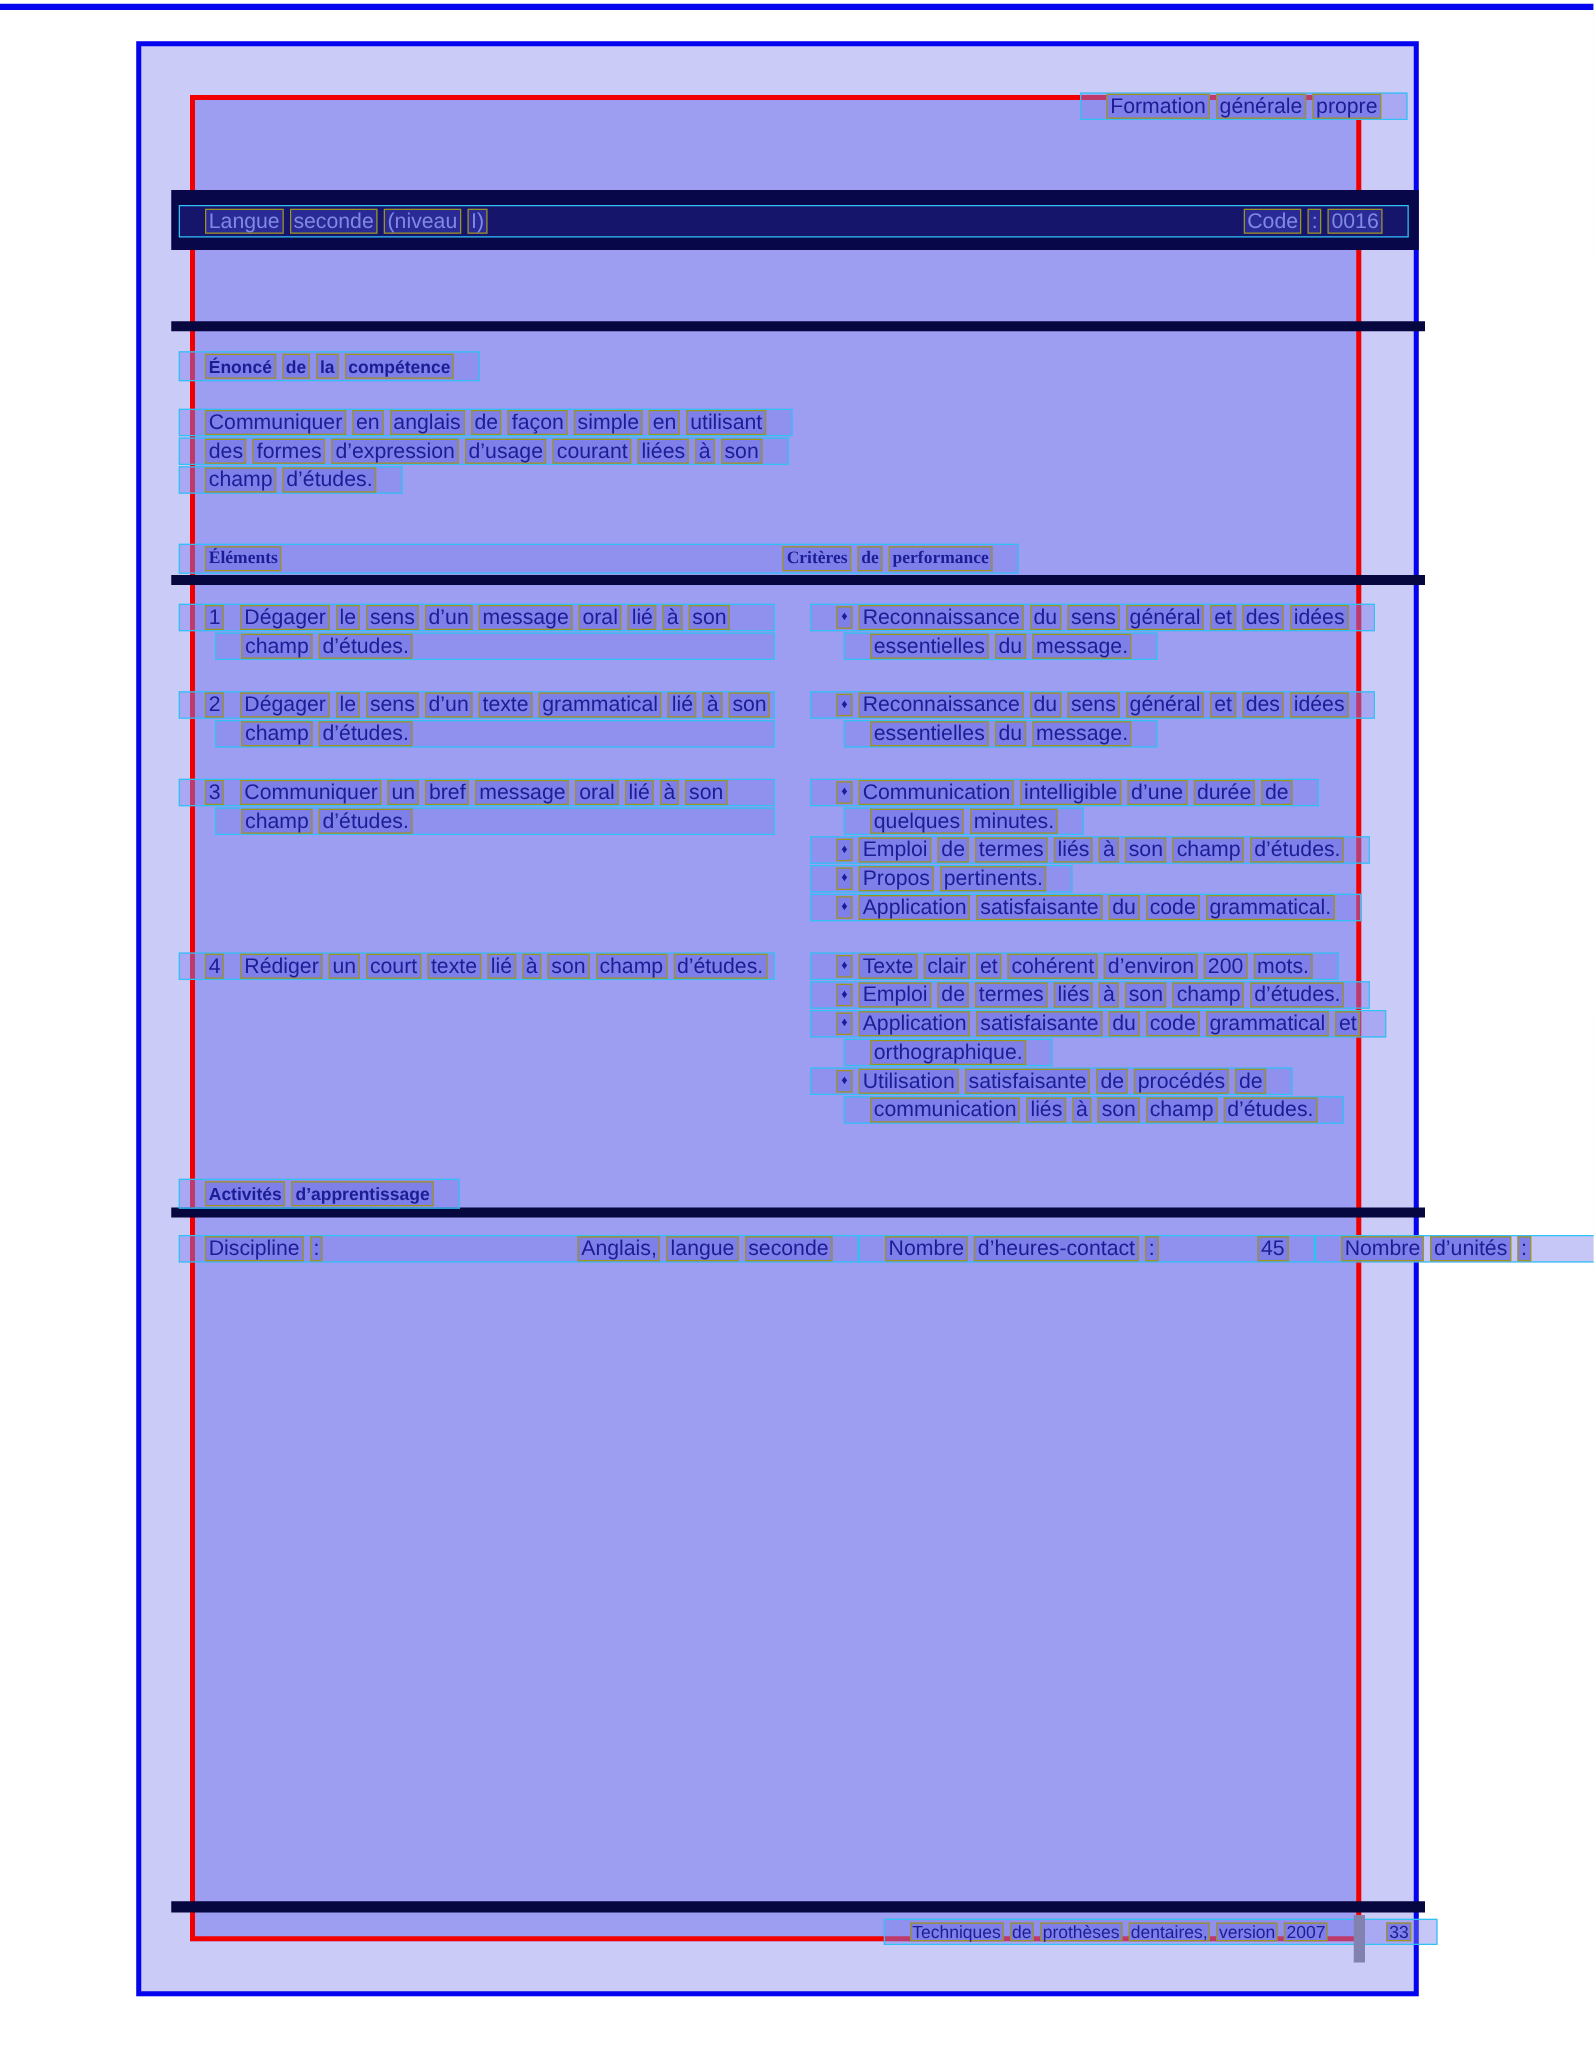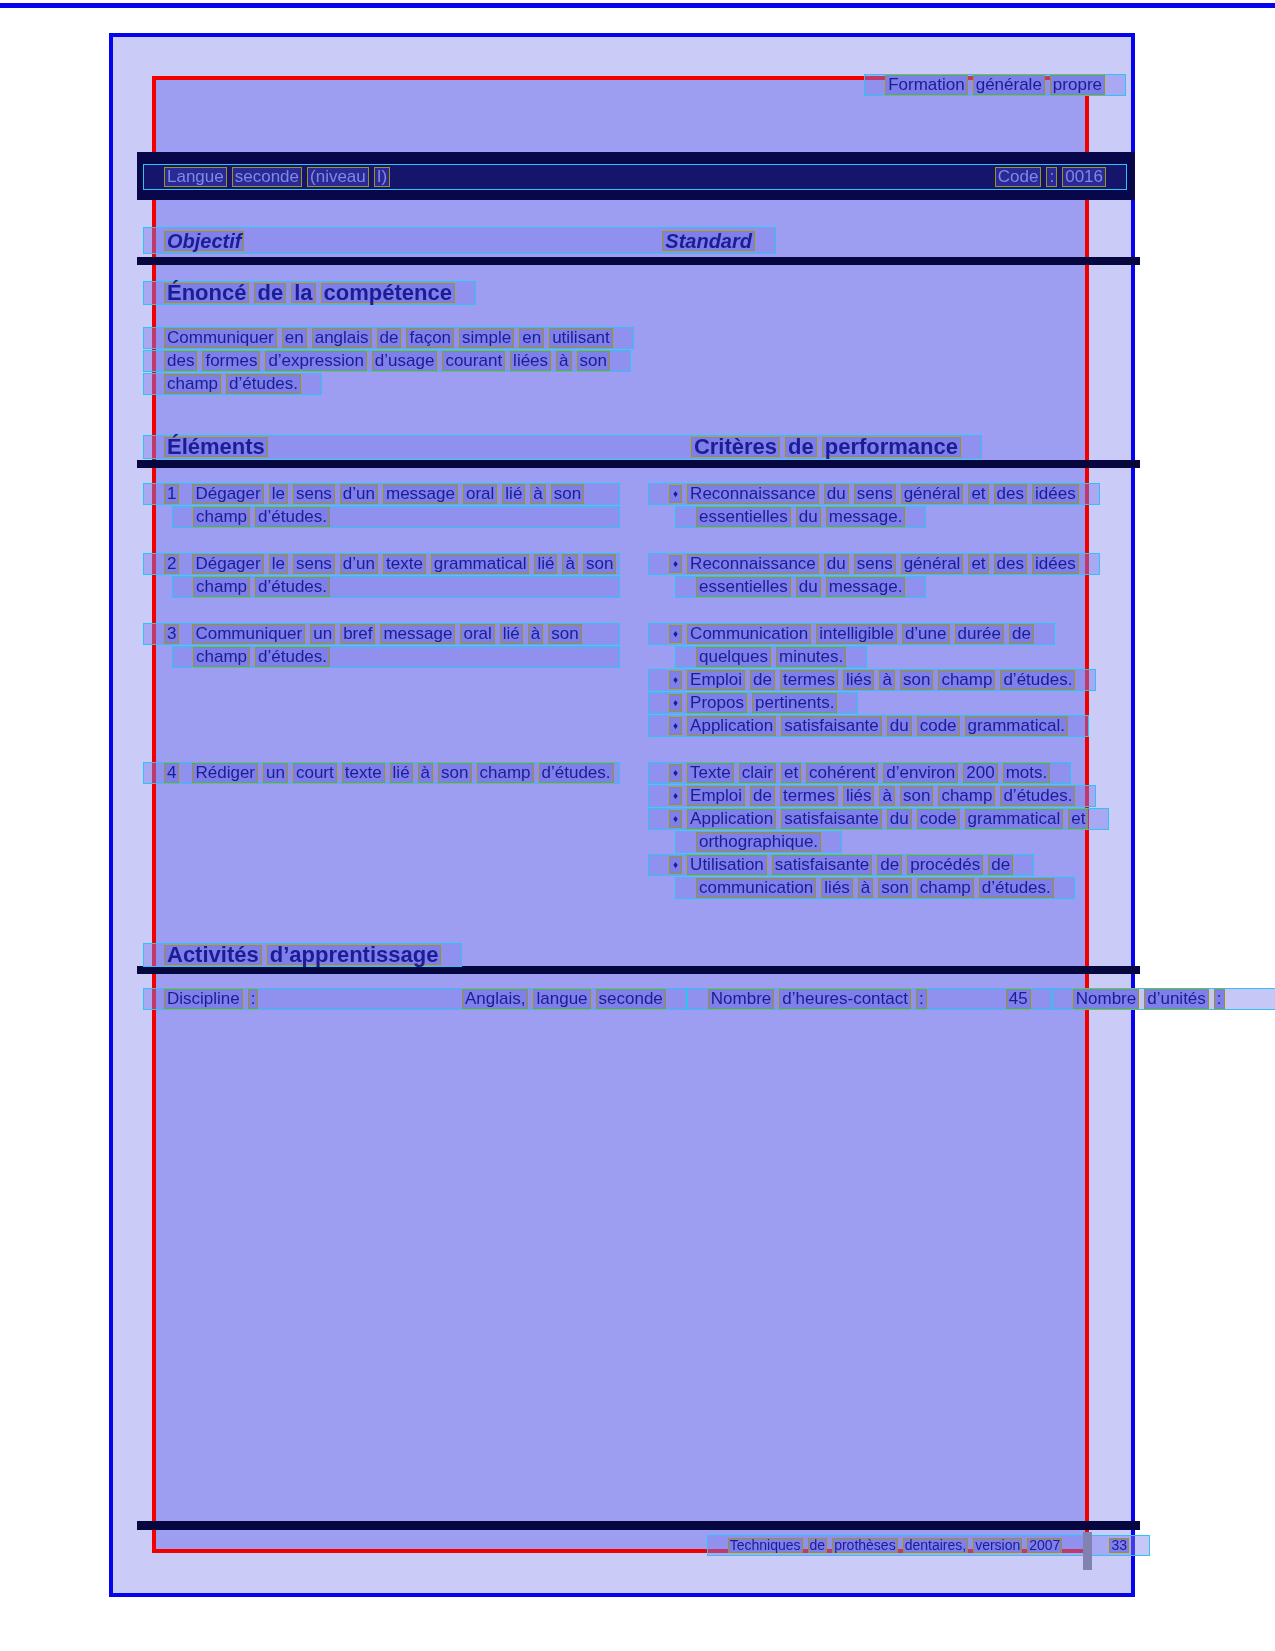--- a/index.html
+++ b/index.html
@@ -23,36 +23,36 @@
   #rule-elements{left:137px;top:460px;width:1003px;height:8px;}
   #rule-activites{left:137px;top:966px;width:1003px;height:8px;}
   #rule-bottom{left:137px;top:1521px;width:1003px;height:9px;}
   .abs{position:absolute;z-index:5;}
 
   .line{display:inline-flex;align-items:center;gap:5px;height:22px;box-sizing:border-box;
         border:1px solid var(--line_border);background:rgba(128,128,238,.45);
         padding:0 20px;white-space:nowrap;}
   .word{display:inline-block;background:var(--word_fill);border:1px solid var(--word_border);
         padding:0 2px;font-size:17px;line-height:18px;color:var(--text);}
-  .word.bold{font-weight:bold;font-size:22px;text-align:right;}
+  .word.bold{font-weight:bold;font-size:14px;text-align:right;}
   .word.bi{font-weight:bold;font-style:italic;font-size:20px;}
   .word.barw{background:var(--word_fill_bar);color:var(--bar_text);}
   .word.num{margin-right:8px;}
   .word.bullet{font-size:10px;line-height:16px;padding:0 3px;}
   .word.fsm{font-size:14px;line-height:13px;padding:0 1px;}
   .wgroup{display:inline-flex;gap:5px;align-items:center;}
 
   #formation-line{top:74px;right:149px;}
   #titlebar-line{margin:12px 7px 0 6px;width:984px;display:flex;justify-content:space-between;
         background:#15156b;height:26px;}
   #col-headers{left:143px;top:227px;width:633px;height:27px;display:inline-flex;justify-content:space-between;}
   #enonce-heading{left:143px;top:281px;height:24px;}
   #enonce-para{left:143px;top:327px;display:flex;flex-direction:column;align-items:flex-start;}
   #enonce-para .line{margin-bottom:1px;}
-  #elements-headers{left:143px;top:435px;width:839px;height:24px;display:inline-flex;justify-content:space-between;}
+  #elements-headers{left:143px;top:435px;width:672px;height:24px;display:inline-flex;justify-content:space-between;font-family:Liberation Serif, serif;}
   #items-grid{left:143px;top:483px;width:960px;}
   .item-row{display:flex;margin-bottom:24px;}
   .col-left{width:505px;display:flex;flex-direction:column;align-items:flex-start;}
   .col-right{width:455px;display:flex;flex-direction:column;align-items:flex-start;}
   .col-left .line,.col-right .line{margin-bottom:1px;}
   .col-left .line{width:477px;}
   .col-left .line.cont{width:448px;margin-left:29px;}
   .col-right .line.cont{margin-left:27px;}
   #activites-heading{left:143px;top:943px;height:24px;}
   #info-rows{left:143px;top:988px;display:flex;flex-direction:row;align-items:flex-start;}
@@ -88,28 +88,20 @@
             <span class="word barw">Code</span>
             <span class="word barw">:</span>
           </span>
         <span class="wgroup">
             <span class="word barw">0016</span>
           </span>
       </span>
     </div>
   </div>
 
-  <div class="line abs" id="col-headers">
-    <span class="wgroup">
-        <span class="word bi">Objectif</span>
-      </span>
-    <span class="wgroup">
-        <span class="word bi">Standard</span>
-      </span>
-  </div>
   <div class="rule" id="rule-objectif"></div>
 
   <div class="line abs" id="enonce-heading">
       <span class="word bold">Énoncé</span>
       <span class="word bold">de</span>
       <span class="word bold">la</span>
       <span class="word bold">compétence</span>
     </div>
   <div class="abs" id="enonce-para">
       <div class="line">

